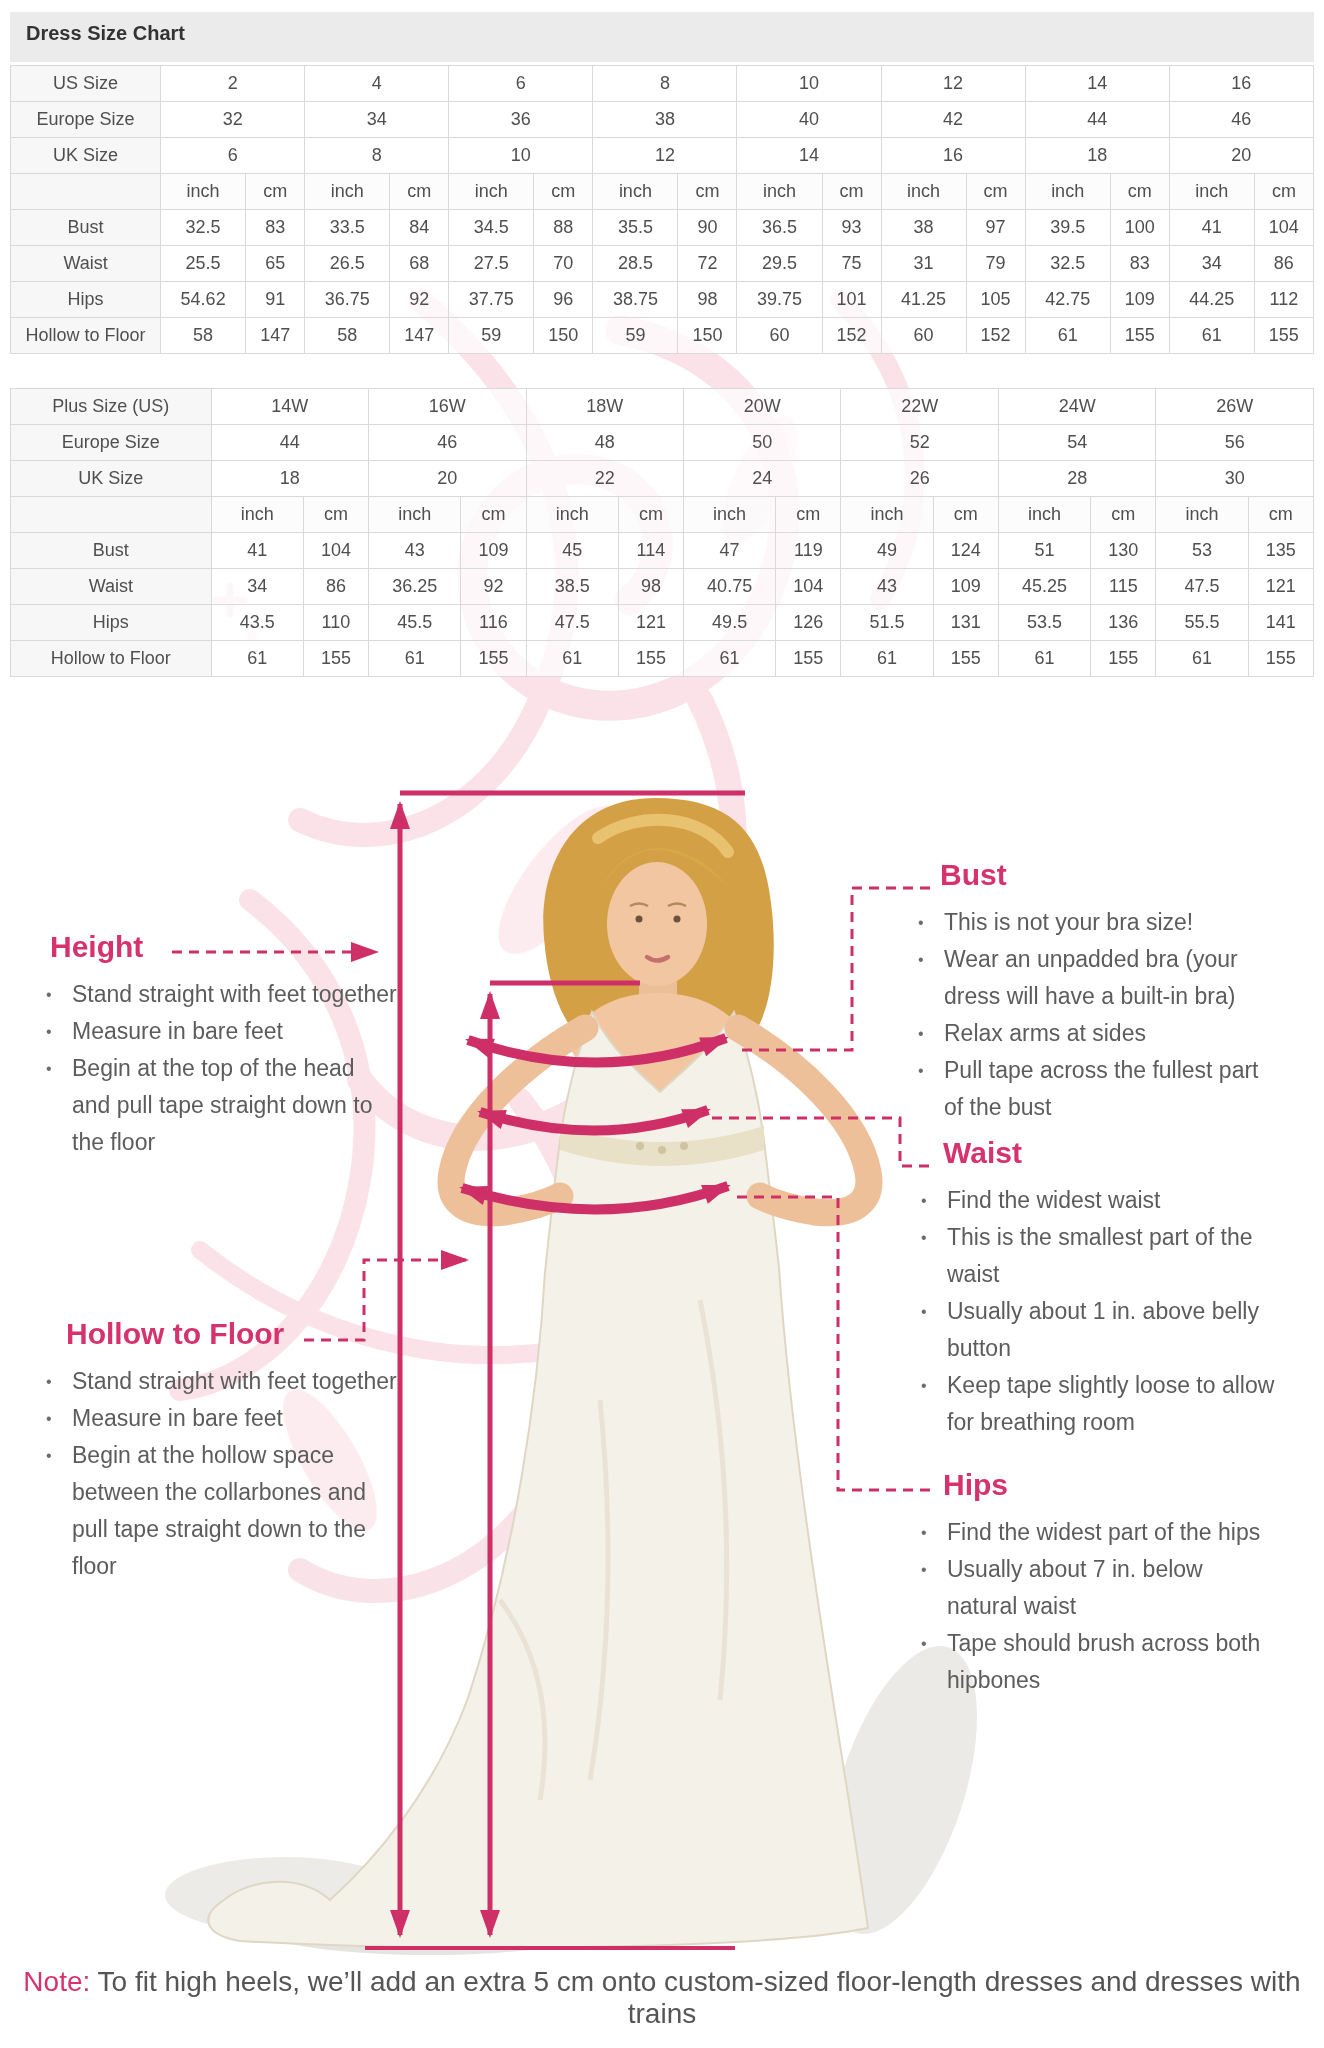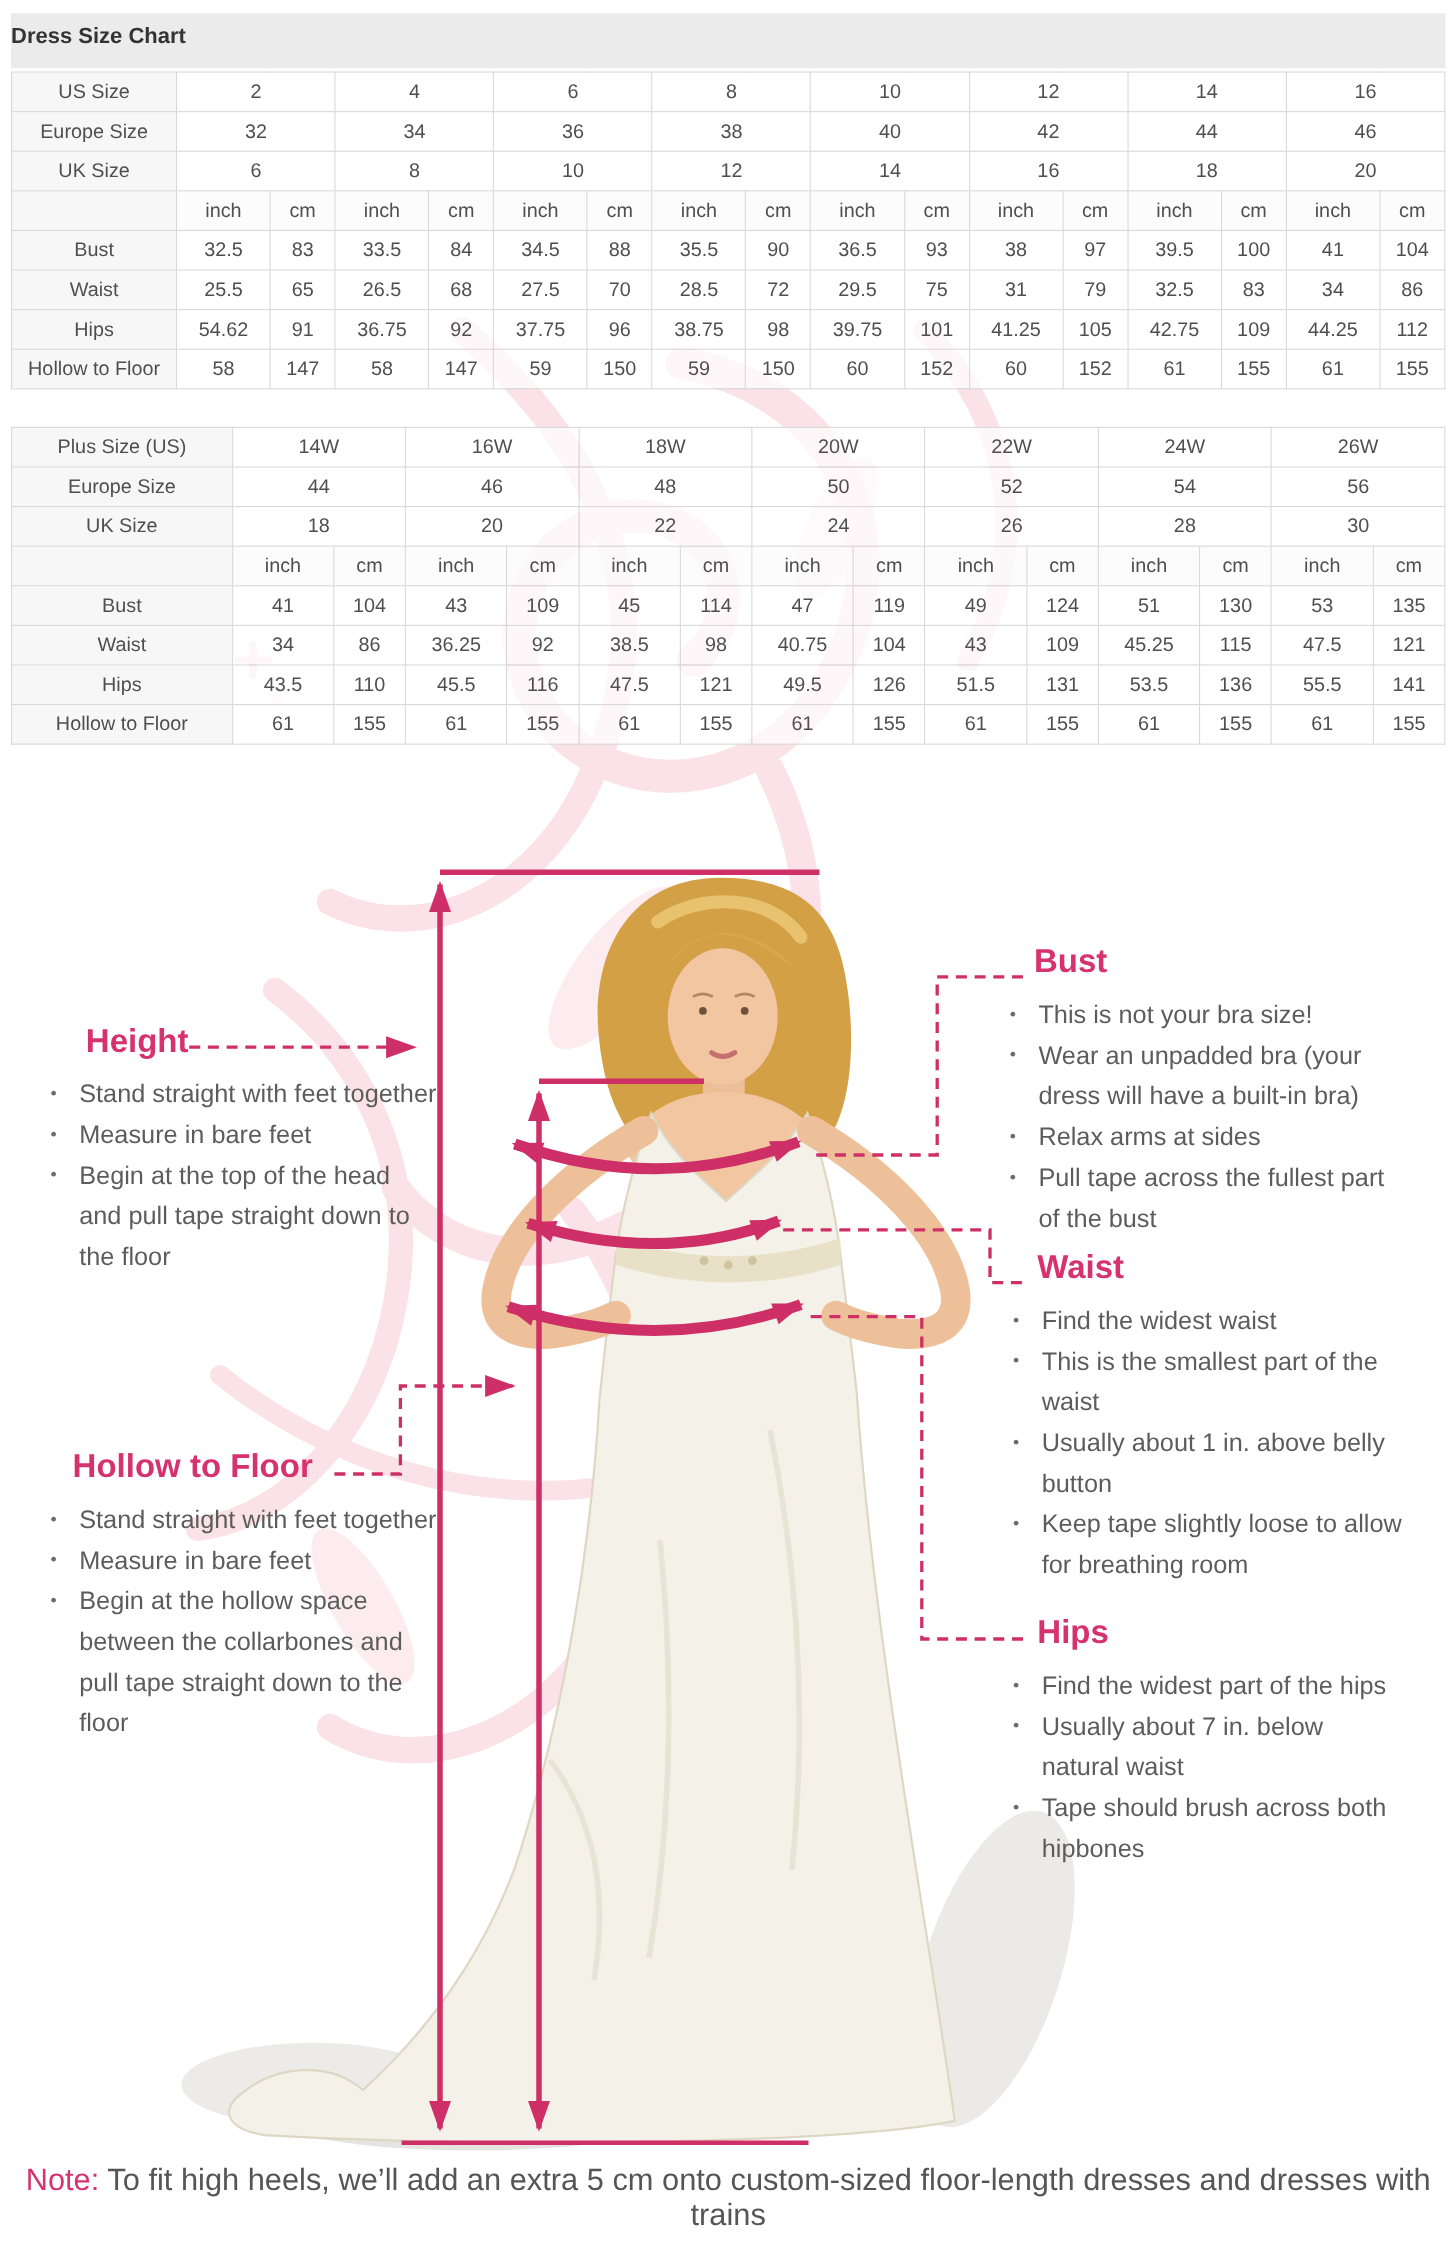--- a/index.html
+++ b/index.html
@@ -4,35 +4,35 @@
 <style>
   html,body{margin:0;padding:0;background:#fff;}
   .page{position:relative;width:1324px;height:2048px;background:#ffffff;overflow:hidden;
         font-family:"Liberation Sans",sans-serif;color:#4f4f4f;}
   .layer{position:absolute;left:0;top:0;pointer-events:none;}
   
   .chart{position:absolute;left:10px;width:1304px;z-index:1;}
   #chart1{top:12px;}
   #chart2{top:385px;}
   .chart-title{height:50px;line-height:42px;background:#ebebeb;color:#333;
-               font-size:20px;font-weight:600;}
+               font-size:20px;font-weight:600;padding-left:16px;}
   table.sizes{border-collapse:collapse;table-layout:fixed;width:100%;margin-top:3px;}
   table.sizes td{border:1px solid #d9d9d9;text-align:center;height:33px;
                  font-size:18px;color:#4f4f4f;background:rgba(255,255,255,.72);overflow:hidden;}
   table.sizes td.lbl{background:rgba(246,246,246,.92);margin-top:45px;}
   table.sizes td.unit{background:rgba(252,252,252,.85);}
   
   .m-section{position:absolute;z-index:3;}
   .m-title{margin:0;font-size:30px;font-weight:bold;color:#d6326e;}
   .bullets{margin-top:12px;}
   .bullet{display:flex;align-items:flex-start;font-size:23px;line-height:37px;color:#5c5c5c;}
   .bullet .dot{width:26px;flex:0 0 26px;text-align:left;font-size:16px;line-height:37px;color:#6b6b6b;}
   .bullet .btxt{flex:1;}
   #sec-height{left:46px;top:930px;width:352px;}
-  #sec-height .m-title{margin-left:32px;}
+  #sec-height .m-title{margin-left:4px;}
   #sec-hollow{left:46px;top:1317px;width:352px;}
   #sec-hollow .m-title{margin-left:20px;}
   #sec-bust{left:918px;top:858px;width:352px;}
   #sec-bust .m-title{margin-left:22px;}
   #sec-waist{left:921px;top:1136px;width:372px;}
   #sec-waist .m-title{margin-left:22px;}
   #sec-hips{left:921px;top:1468px;width:352px;}
   #sec-hips .m-title{margin-left:22px;}
   
   .note{position:absolute;left:0;top:1966px;width:100%;text-align:center;

